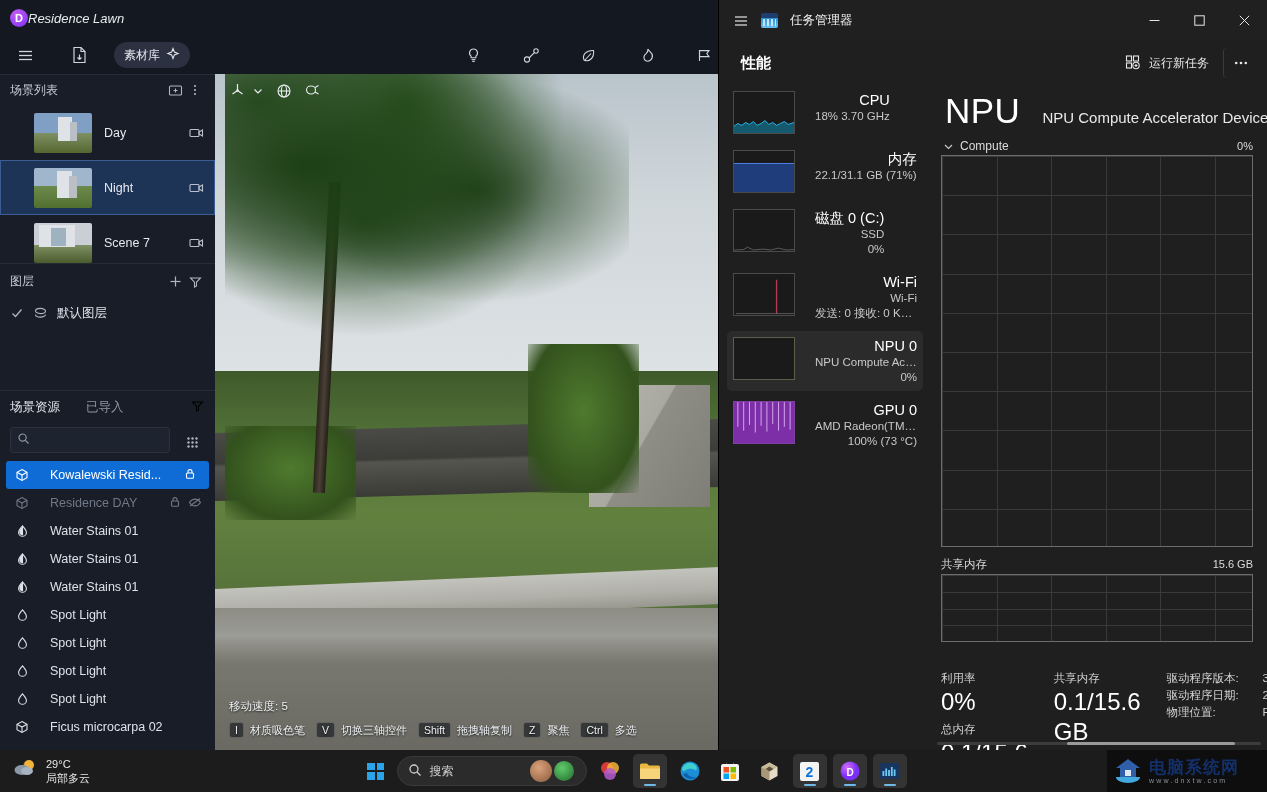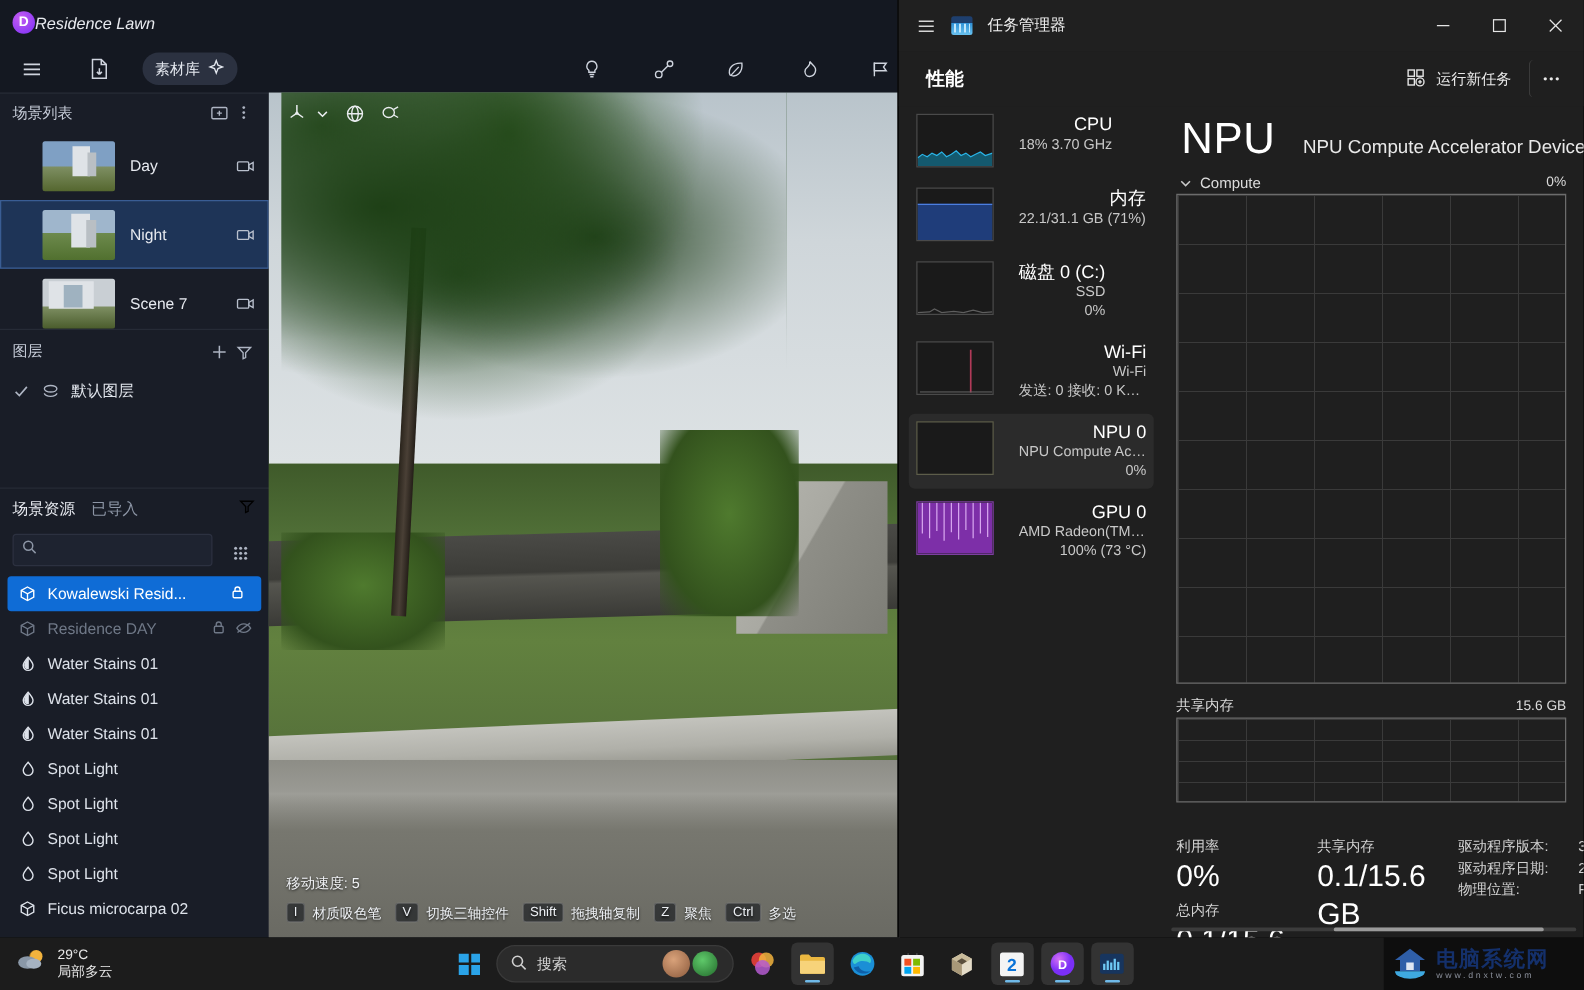--- a/index.html
+++ b/index.html
@@ -78,37 +78,37 @@
   .thumb-inner { width: 100%; height: 100%; position: relative; }
   .thumb-b { position: absolute; background: #dfe3e7; }
   .scene-name { color: #e6e9ef; font-size: 12.5px; margin-left: 12px; flex: 1; }
   .cam-ic { color: #b9c0cd; width: 18px; display: flex; justify-content: center; }
 
   .divider { height: 1px; background: #23283300; border-top: 1px solid #262b36; }
 
   .layer-row { display: flex; align-items: center; height: 30px; padding: 0 10px; gap: 9px; color:#dfe3ea; font-size:12.5px;}
   .layer-ic { color: #aeb5c3; display: flex; align-items: center;}
 
-  .res-head { height: 32px; display: flex; align-items: center; padding: 0 10px; gap: 13px; }
+  .res-head { height: 32px; display: flex; align-items: center; padding: 0 10px; gap: 26px; }
   .res-tab { color: #e6e9ef; font-size: 12.5px; }
   .res-tab.dim { color: #8d96a6; }
   .res-head .spacer { flex: 1; }
 
   .searchbar {
     margin: 4px 10px 6px 10px; height: 26px; display: flex; align-items: center;
     background: #1e2330; border: 1px solid #2c3140; border-radius: 3px; padding: 0 6px;
     color: #8d96a6;
   }
   .search-input { flex: 1; background: none; border: none; outline: none; color: #d8dde6; font-size: 12px; padding-left:4px;}
   .grid-ic { width: 22px; height: 22px; display: flex; align-items: center; justify-content: center; color: #aeb5c3; position:absolute; right:12px;}
 
   .tree { padding-top: 2px; }
   .tree-row {
     display: flex; align-items: center; height: 28px; padding-left: 14px; padding-right: 13px;
-    color: #dde2ea; font-size: 12.5px; gap: 8px;
+    color: #dde2ea; font-size: 12.5px; gap: 20px;
   }
   .tree-row.sel { background: #0f6cd6; color: #fff; margin: 0 6px; border-radius: 3px; padding-left: 8px;}
   .tree-row.dim { color: #6f7887; }
   .tree-row .t-ic { width: 16px; display: flex; align-items: center; justify-content: center; flex: none; }
   .tree-row .t-lbl { flex: 1; white-space: nowrap; overflow: hidden; text-overflow: ellipsis; }
   .tree-row .t-tail { display: flex; gap: 7px; align-items: center; }
 
   
   .viewport {
     position: absolute; left: 215px; top: 74px; right: 0; bottom: 0;

